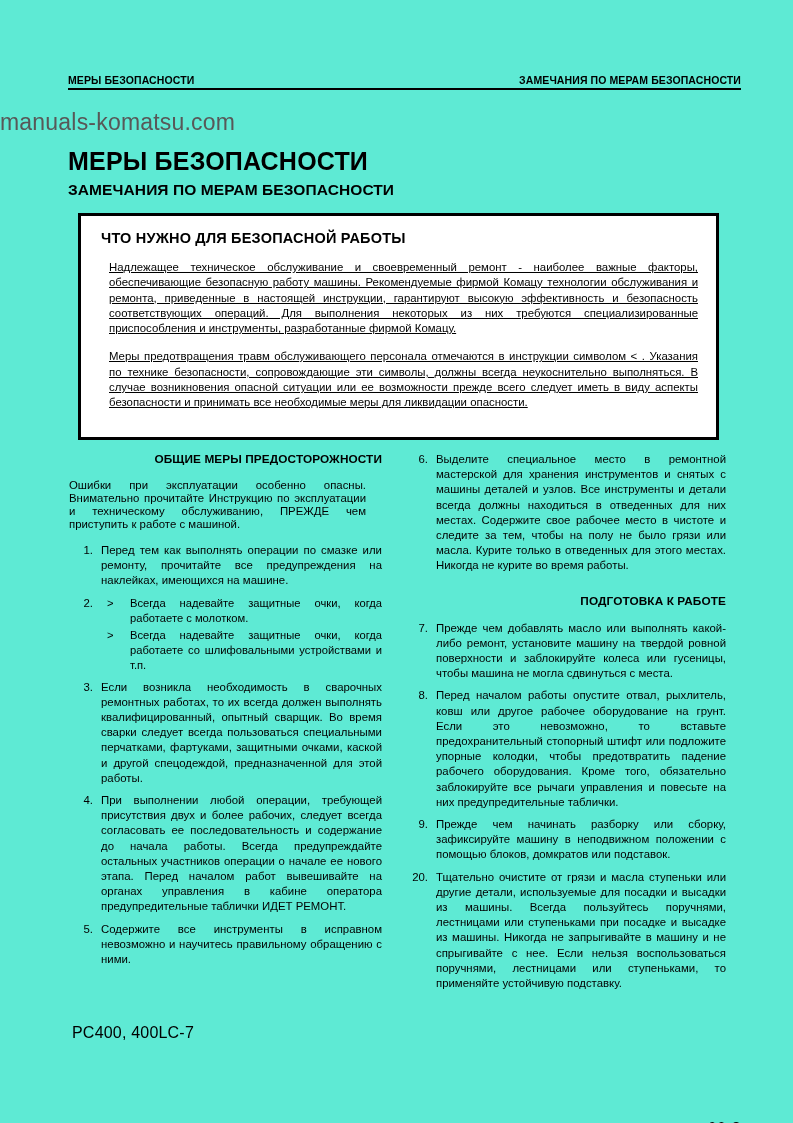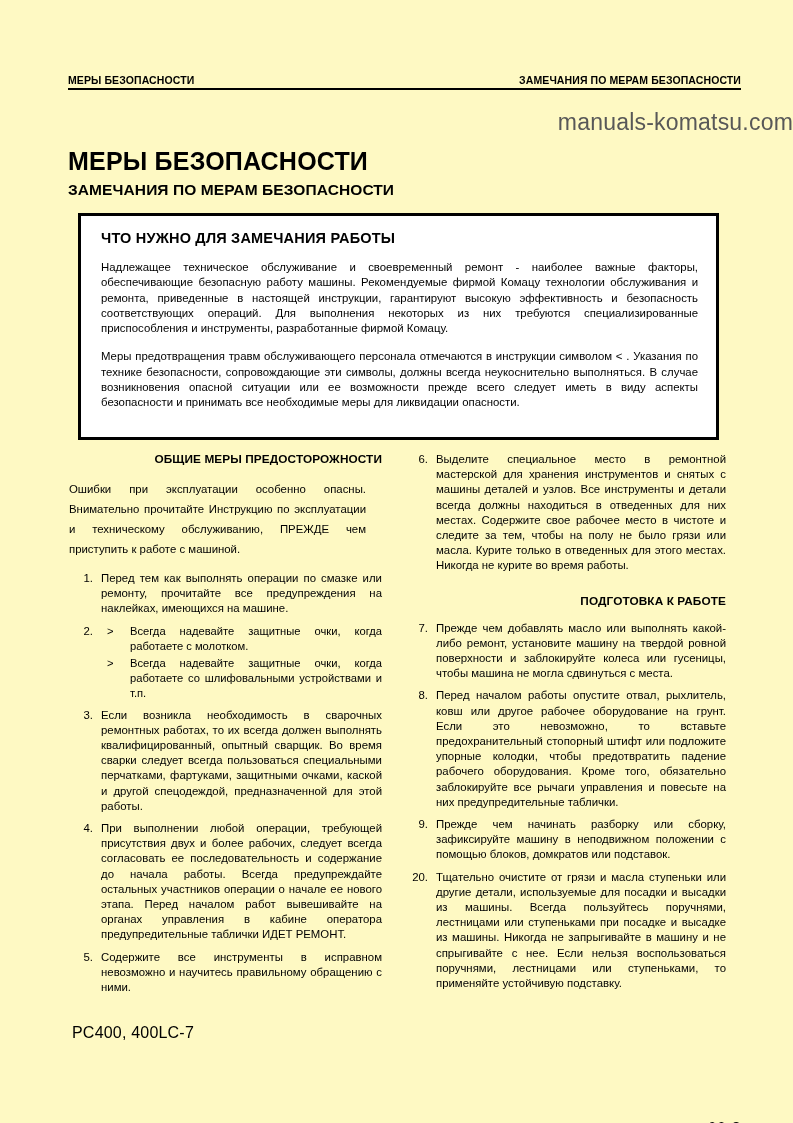--- a/index.html
+++ b/index.html
@@ -8,21 +8,21 @@
     background: #ffffff;
   }
   body {
     font-family: "Liberation Sans", sans-serif;
     color: #000000;
   }
   #page {
     position: relative;
     width: 793px;
     height: 1123px;
-    background: #fef9c3;
+    background: #5eead4;
     overflow: hidden;
   }
 
   
   .run-head {
     position: absolute;
     left: 68px;
     top: 74px;
     width: 673px;
     display: flex;
@@ -37,21 +37,21 @@
   }
   .run-head .rh-left { text-align: left; }
   .run-head .rh-right { text-align: right; }
 
   
   .watermark {
     position: absolute;
     left: 0;
     top: 109px;
     width: 793px;
-    text-align: right;
+    text-align: left;
     font-size: 23px;
     color: #585858;
     letter-spacing: 0.2px;
   }
 
   
   .title-main {
     position: absolute;
     left: 68px;
     top: 147px;
@@ -87,21 +87,22 @@
   .notice-title {
     font-weight: bold;
     font-size: 14.5px;
     letter-spacing: 0.2px;
     margin-bottom: 14px;
   }
   .notice-p {
     font-size: 11.4px;
     line-height: 15.3px;
     text-align: justify;
-    margin: 0 0 13px 0;
+    margin: 0 0 13px 8px;
+    text-decoration: underline;
   }
   .notice-p:last-child { margin-bottom: 0; }
 
   
   .col {
     position: absolute;
     top: 452px;
     width: 313px;
   }
   .col-left  { left: 69px; }
@@ -111,21 +112,21 @@
     font-weight: bold;
     font-size: 11.8px;
     letter-spacing: 0.1px;
     margin: 0 0 13px 0;
     text-align: right;
   }
   .sec-head.spaced { margin-top: 20px; }
 
   .para {
     font-size: 11.4px;
-    line-height: 20px;
+    line-height: 13px;
     text-align: justify;
     margin: 0 16px 12px 0;
   }
 
   
   ol.numlist {
     list-style: none;
     margin: 0;
     padding: 0;
   }
@@ -195,21 +196,21 @@
     <span class="rh-right">ЗАМЕЧАНИЯ ПО МЕРАМ БЕЗОПАСНОСТИ</span>
   </div>
 
   <div class="watermark">manuals-komatsu.com</div>
 
   <div class="title-main">МЕРЫ БЕЗОПАСНОСТИ</div>
   <div class="title-sub">ЗАМЕЧАНИЯ ПО МЕРАМ БЕЗОПАСНОСТИ</div>
 
   <div class="notice-box">
     <div class="notice-inner">
-      <div class="notice-title">ЧТО НУЖНО  ДЛЯ ЗАМЕЧАНИЯ РАБОТЫ</div>
+      <div class="notice-title">ЧТО НУЖНО  ДЛЯ БЕЗОПАСНОЙ РАБОТЫ</div>
       <p class="notice-p">Надлежащее техническое обслуживание и своевременный ремонт - наиболее важные факторы, обеспечивающие безопасную работу машины. Рекомендуемые фирмой Комацу технологии обслуживания и ремонта, приведенные в настоящей инструкции, гарантируют высокую эффективность и безопасность соответствующих операций. Для выполнения некоторых из них требуются специализированные приспособления и инструменты, разработанные фирмой Комацу.</p>
       <p class="notice-p">Меры предотвращения травм обслуживающего персонала отмечаются в инструкции символом &lt;  . Указания по технике безопасности, сопровождающие эти символы, должны всегда неукоснительно выполняться. В случае возникновения опасной ситуации или ее возможности прежде всего следует иметь в виду аспекты безопасности и принимать все необходимые меры для ликвидации опасности.</p>
     </div>
   </div>
 
   <div class="col col-left">
     <div class="sec-head">ОБЩИЕ МЕРЫ ПРЕДОСТОРОЖНОСТИ</div>
     <p class="para">Ошибки при эксплуатации особенно опасны. Внимательно прочитайте Инструкцию по эксплуатации и техническому обслуживанию, ПРЕЖДЕ чем приступить к работе с машиной.</p>
 
     <ol class="numlist">

